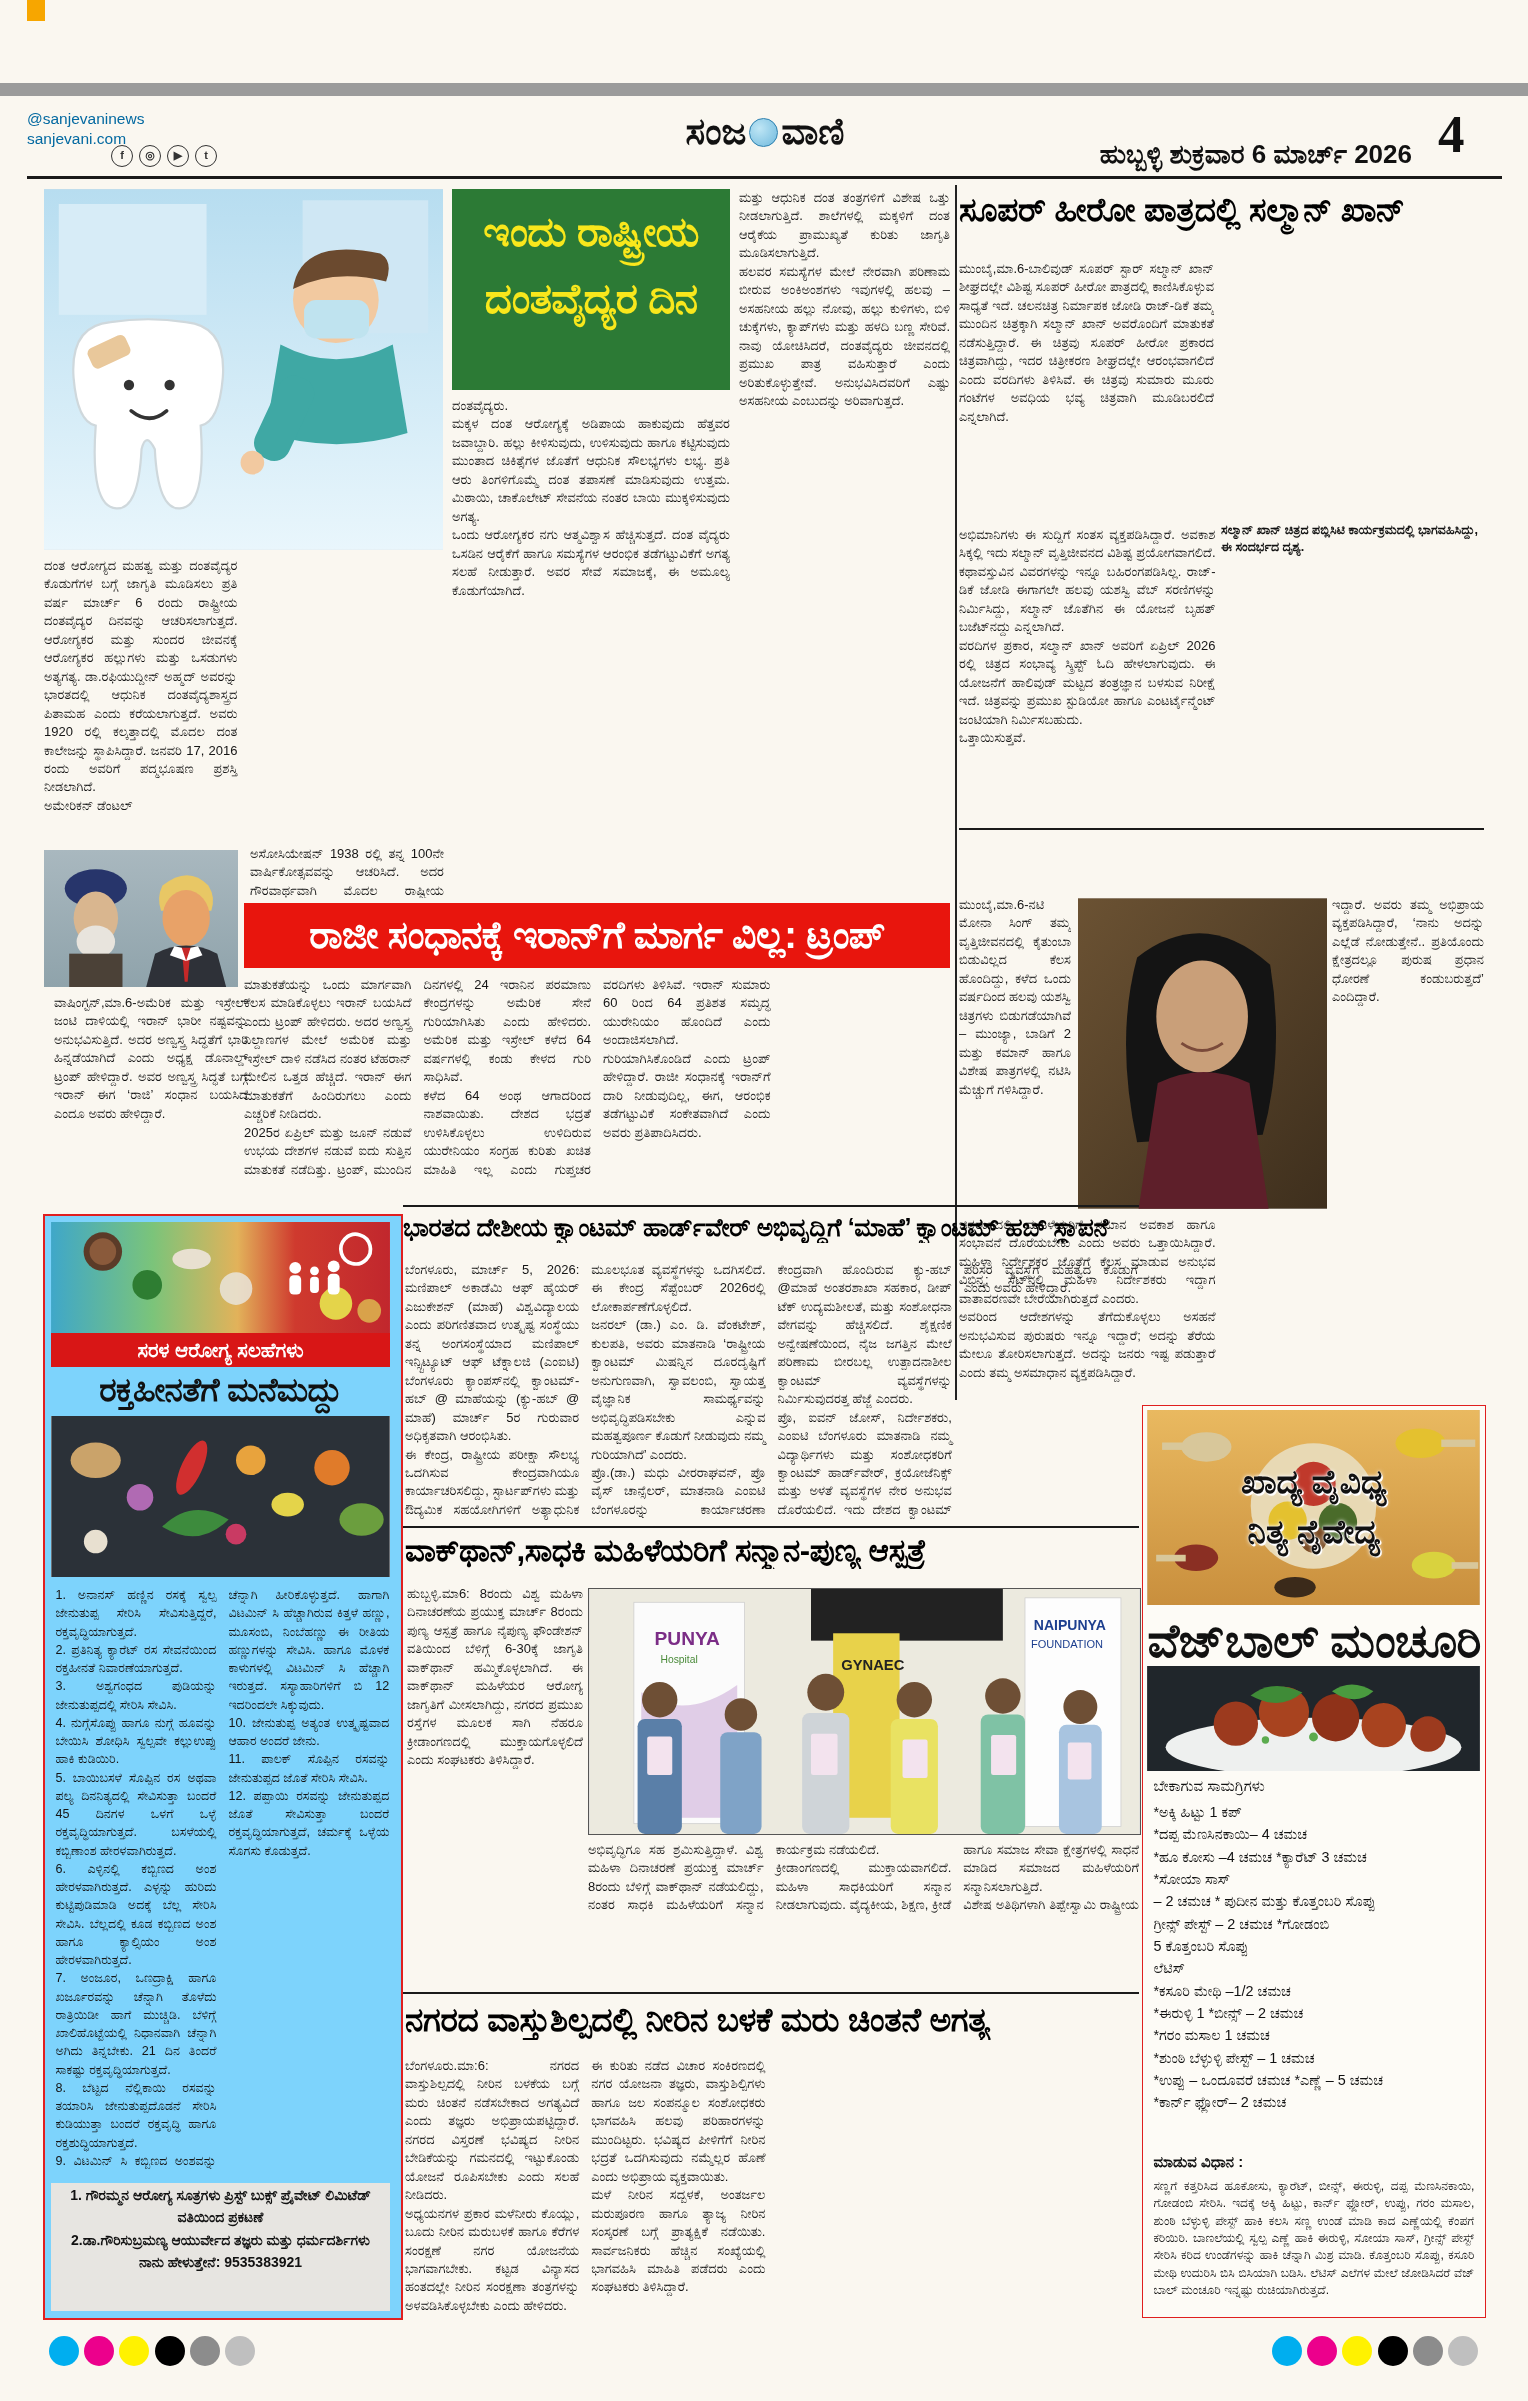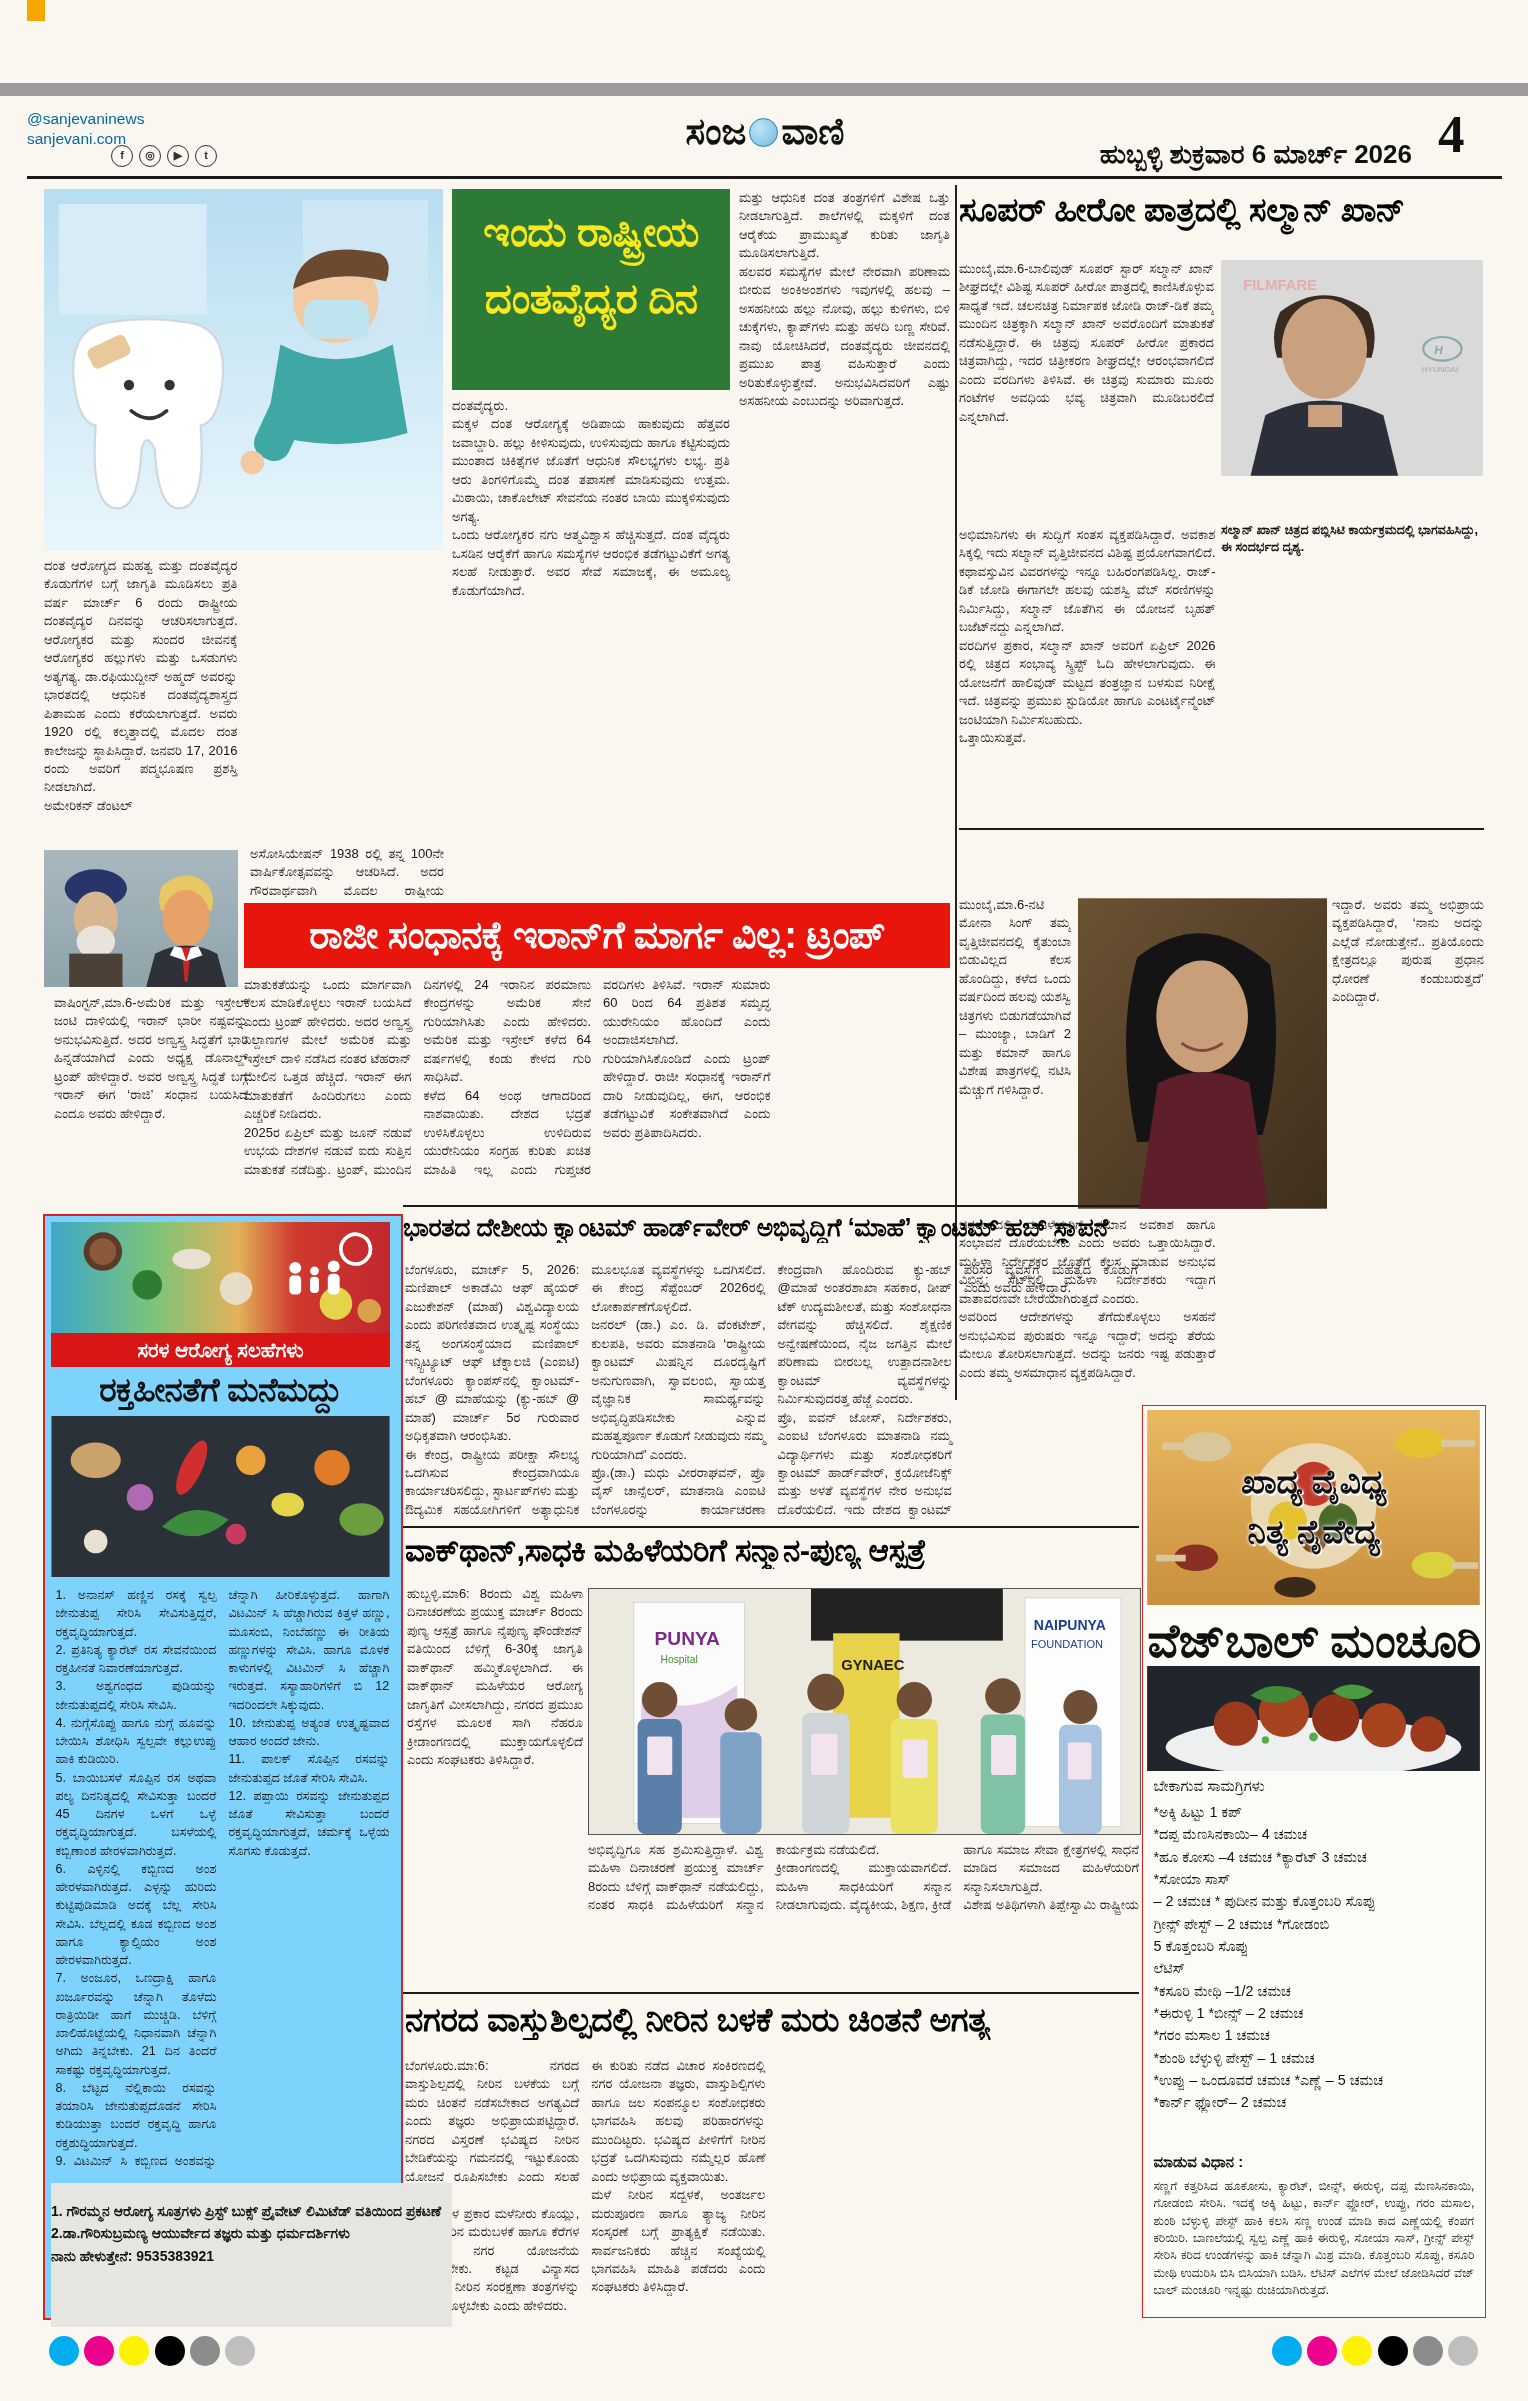--- a/index.html
+++ b/index.html
@@ -33,21 +33,21 @@
   .red-banner{left:244px;top:903px;width:706px;height:65px;background:#e8150d;color:#fff;font-size:38px;font-weight:bold;text-align:center;line-height:64px;letter-spacing:-0.7px;}
   .mona-hl{left:959px;top:837px;width:525px;font-size:30px;white-space:nowrap;}
   .quantum-hl{left:403px;top:1213px;width:736px;font-size:25px;white-space:nowrap;overflow:hidden;}
   .walk-hl{left:405px;top:1533px;width:733px;font-size:31px;white-space:nowrap;overflow:hidden;}
   .water-hl{left:405px;top:2001px;width:733px;font-size:33px;white-space:nowrap;overflow:hidden;}
   
   .health-box{left:43px;top:1214px;width:356px;height:1102px;border:2.2px solid #e01f1f;background:#7dd3fc;}
   .band{position:absolute;left:6px;top:117px;width:339px;height:34px;background:#d81616;color:#fff;text-align:center;font-size:20px;font-weight:bold;line-height:34px;}
   .health-title{position:absolute;left:6px;top:155px;width:339px;text-align:center;font-size:33px;font-weight:bold;letter-spacing:-0.7px;}
   .health-items{position:absolute;left:10.4px;top:370px;width:334px;height:591px;}
-  .health-foot{position:absolute;left:6px;top:967px;width:401px;height:127px;background:#e7e5e1;text-align:left;font-size:14px;font-weight:bold;padding-top:17px;line-height:1.6;}
+  .health-foot{position:absolute;left:6px;top:967px;width:339px;height:127px;background:#e7e5e1;text-align:center;font-size:14px;font-weight:bold;padding-top:1px;line-height:1.6;}
   .recipe-box{left:1142px;top:1405px;width:342px;height:911px;border:1.5px solid #e01f1f;background:#fdfbf6;}
   .overlay-title{position:absolute;left:0;top:47px;width:100%;text-align:center;color:#111;font-weight:bold;font-size:33px;line-height:1.5;text-shadow:0 0 4.4px #fff,0 0 1.5px #fff,1.5px 1.5px 0 #fff;}
   .recipe-title{position:absolute;left:0;top:207px;width:100%;text-align:center;font-size:47px;font-weight:bold;letter-spacing:-0.7px;}
   .ing{position:absolute;left:10.4px;top:370px;width:321px;font-size:14.4px;line-height:1.55;}
   .method-label{font-weight:bold;}
   
   .ph{overflow:hidden;background:#ddd;}
   .caption{font-size:12.6px;font-weight:bold;line-height:1.35;}
   .vline{background:#222;}
   .dots{position:absolute;display:flex;gap:5.2px;}
@@ -122,33 +122,20 @@
   <div class="abs body-txt just pre" style="left:452px;top:397px;width:278px;height:501px;">ದಂತವೈದ್ಯರು.
 ಮಕ್ಕಳ ದಂತ ಆರೋಗ್ಯಕ್ಕೆ ಅಡಿಪಾಯ ಹಾಕುವುದು ಹೆತ್ತವರ ಜವಾಬ್ದಾರಿ. ಹಲ್ಲು ಕೀಳಿಸುವುದು, ಉಳಿಸುವುದು ಹಾಗೂ ಕಟ್ಟಿಸುವುದು ಮುಂತಾದ ಚಿಕಿತ್ಸೆಗಳ ಜೊತೆಗೆ ಆಧುನಿಕ ಸೌಲಭ್ಯಗಳು ಲಭ್ಯ. ಪ್ರತಿ ಆರು ತಿಂಗಳಿಗೊಮ್ಮೆ ದಂತ ತಪಾಸಣೆ ಮಾಡಿಸುವುದು ಉತ್ತಮ. ಮಿಠಾಯಿ, ಚಾಕೊಲೇಟ್ ಸೇವನೆಯ ನಂತರ ಬಾಯಿ ಮುಕ್ಕಳಿಸುವುದು ಅಗತ್ಯ.
 ಒಂದು ಆರೋಗ್ಯಕರ ನಗು ಆತ್ಮವಿಶ್ವಾಸ ಹೆಚ್ಚಿಸುತ್ತದೆ. ದಂತ ವೈದ್ಯರು ಒಸಡಿನ ಆರೈಕೆಗೆ ಹಾಗೂ ಸಮಸ್ಯೆಗಳ ಆರಂಭಿಕ ತಡೆಗಟ್ಟುವಿಕೆಗೆ ಅಗತ್ಯ ಸಲಹೆ ನೀಡುತ್ತಾರೆ. ಅವರ ಸೇವೆ ಸಮಾಜಕ್ಕೆ, ಈ ಅಮೂಲ್ಯ ಕೊಡುಗೆಯಾಗಿದೆ.</div>
   <div class="abs body-txt just pre" style="left:739px;top:189px;width:211px;height:710px;">ಮತ್ತು ಆಧುನಿಕ ದಂತ ತಂತ್ರಗಳಿಗೆ ವಿಶೇಷ ಒತ್ತು ನೀಡಲಾಗುತ್ತಿದೆ. ಶಾಲೆಗಳಲ್ಲಿ ಮಕ್ಕಳಿಗೆ ದಂತ ಆರೈಕೆಯ ಪ್ರಾಮುಖ್ಯತೆ ಕುರಿತು ಜಾಗೃತಿ ಮೂಡಿಸಲಾಗುತ್ತಿದೆ.
 ಹಲವರ ಸಮಸ್ಯೆಗಳ ಮೇಲೆ ನೇರವಾಗಿ ಪರಿಣಾಮ ಬೀರುವ ಅಂಕಿಅಂಶಗಳು ಇವುಗಳಲ್ಲಿ ಹಲವು – ಅಸಹನೀಯ ಹಲ್ಲು ನೋವು, ಹಲ್ಲು ಕುಳಿಗಳು, ಬಿಳಿ ಚುಕ್ಕೆಗಳು, ಕ್ಯಾಪ್‌ಗಳು ಮತ್ತು ಹಳದಿ ಬಣ್ಣ ಸೇರಿವೆ. ನಾವು ಯೋಚಿಸಿದರೆ, ದಂತವೈದ್ಯರು ಜೀವನದಲ್ಲಿ ಪ್ರಮುಖ ಪಾತ್ರ ವಹಿಸುತ್ತಾರೆ ಎಂದು ಅರಿತುಕೊಳ್ಳುತ್ತೇವೆ. ಅನುಭವಿಸಿದವರಿಗೆ ಎಷ್ಟು ಅಸಹನೀಯ ಎಂಬುದನ್ನು ಅರಿವಾಗುತ್ತದೆ.</div>
 
   <div class="abs vline" style="left:955px;top:185px;width:1.5px;height:1215px;"></div>
 
   <div class="abs hl sal-hl">ಸೂಪರ್ ಹೀರೋ ಪಾತ್ರದಲ್ಲಿ ಸಲ್ಮಾನ್ ಖಾನ್</div>
   <div class="abs body-txt just pre" style="left:959px;top:260px;width:255px;height:257px;">ಮುಂಬೈ,ಮಾ.6-ಬಾಲಿವುಡ್ ಸೂಪರ್ ಸ್ಟಾರ್ ಸಲ್ಮಾನ್ ಖಾನ್ ಶೀಘ್ರದಲ್ಲೇ ವಿಶಿಷ್ಟ ಸೂಪರ್ ಹೀರೋ ಪಾತ್ರದಲ್ಲಿ ಕಾಣಿಸಿಕೊಳ್ಳುವ ಸಾಧ್ಯತೆ ಇದೆ. ಚಲನಚಿತ್ರ ನಿರ್ಮಾಪಕ ಜೋಡಿ ರಾಜ್-ಡಿಕೆ ತಮ್ಮ ಮುಂದಿನ ಚಿತ್ರಕ್ಕಾಗಿ ಸಲ್ಮಾನ್ ಖಾನ್ ಅವರೊಂದಿಗೆ ಮಾತುಕತೆ ನಡೆಸುತ್ತಿದ್ದಾರೆ. ಈ ಚಿತ್ರವು ಸೂಪರ್ ಹೀರೋ ಪ್ರಕಾರದ ಚಿತ್ರವಾಗಿದ್ದು, ಇದರ ಚಿತ್ರೀಕರಣ ಶೀಘ್ರದಲ್ಲೇ ಆರಂಭವಾಗಲಿದೆ ಎಂದು ವರದಿಗಳು ತಿಳಿಸಿವೆ. ಈ ಚಿತ್ರವು ಸುಮಾರು ಮೂರು ಗಂಟೆಗಳ ಅವಧಿಯ ಭವ್ಯ ಚಿತ್ರವಾಗಿ ಮೂಡಿಬರಲಿದೆ ಎನ್ನಲಾಗಿದೆ.</div>
-  <div class="abs ph" style="left:1221px;top:260px;width:262px;height:216px;">
-    <svg width="262" height="216" viewBox="0 0 355 292">
-      <rect width="355" height="292" fill="#d9d9d9"></rect>
-      <text x="30" y="40" font-size="20" fill="#e88" opacity=".55" font-weight="bold">FILMFARE</text>
-      <ellipse cx="300" cy="120" rx="26" ry="16" fill="none" stroke="#8aa" stroke-width="3"></ellipse>
-      <text x="289" y="127" font-size="16" fill="#8aa" font-style="italic" font-weight="bold">H</text>
-      <text x="272" y="152" font-size="11" fill="#9ab">HYUNDAI</text>
-      <path d="M80,70 q60,-45 120,0 q14,30 4,62 l-128,0 q-10,-32 4,-62z" fill="#3a2b20"></path>
-      <ellipse cx="140" cy="120" rx="58" ry="68" fill="#caa17e"></ellipse>
-      <path d="M60,210 q80,-40 160,0 l20,82 l-200,0z" fill="#2b2f3a"></path>
-      <rect x="118" y="196" width="46" height="30" fill="#caa17e"></rect>
-    </svg>
-  </div>
   <div class="abs caption" style="left:1221px;top:481px;width:262px;height:41px;overflow:hidden;margin-top:41px;">ಸಲ್ಮಾನ್ ಖಾನ್ ಚಿತ್ರದ ಪಬ್ಲಿಸಿಟಿ ಕಾರ್ಯಕ್ರಮದಲ್ಲಿ ಭಾಗವಹಿಸಿದ್ದು, ಈ ಸಂದರ್ಭದ ದೃಶ್ಯ.</div>
   <div class="abs body-txt just pre cols2" style="left:959px;top:526px;width:525px;height:297px;">ಅಭಿಮಾನಿಗಳು ಈ ಸುದ್ದಿಗೆ ಸಂತಸ ವ್ಯಕ್ತಪಡಿಸಿದ್ದಾರೆ. ಅವಕಾಶ ಸಿಕ್ಕಲ್ಲಿ ಇದು ಸಲ್ಮಾನ್ ವೃತ್ತಿಜೀವನದ ವಿಶಿಷ್ಟ ಪ್ರಯೋಗವಾಗಲಿದೆ. ಕಥಾವಸ್ತುವಿನ ವಿವರಗಳನ್ನು ಇನ್ನೂ ಬಹಿರಂಗಪಡಿಸಿಲ್ಲ. ರಾಜ್-ಡಿಕೆ ಜೋಡಿ ಈಗಾಗಲೇ ಹಲವು ಯಶಸ್ವಿ ವೆಬ್ ಸರಣಿಗಳನ್ನು ನಿರ್ಮಿಸಿದ್ದು, ಸಲ್ಮಾನ್ ಜೊತೆಗಿನ ಈ ಯೋಜನೆ ಬೃಹತ್ ಬಜೆಟ್‌ನದ್ದು ಎನ್ನಲಾಗಿದೆ.
 ವರದಿಗಳ ಪ್ರಕಾರ, ಸಲ್ಮಾನ್ ಖಾನ್ ಅವರಿಗೆ ಏಪ್ರಿಲ್ 2026 ರಲ್ಲಿ ಚಿತ್ರದ ಸಂಭಾವ್ಯ ಸ್ಕ್ರಿಪ್ಟ್ ಓದಿ ಹೇಳಲಾಗುವುದು. ಈ ಯೋಜನೆಗೆ ಹಾಲಿವುಡ್ ಮಟ್ಟದ ತಂತ್ರಜ್ಞಾನ ಬಳಸುವ ನಿರೀಕ್ಷೆ ಇದೆ. ಚಿತ್ರವನ್ನು ಪ್ರಮುಖ ಸ್ಟುಡಿಯೋ ಹಾಗೂ ಎಂಟರ್ಟೈನ್ಮೆಂಟ್ ಜಂಟಿಯಾಗಿ ನಿರ್ಮಿಸಬಹುದು.
 ಒತ್ತಾಯಿಸುತ್ತವೆ.</div>
   <div class="abs rule" style="left:959px;top:828px;width:525px;height:1.5px;"></div>
 
   <div class="abs ph" style="left:44px;top:850px;width:194px;height:137px;">
     <svg width="194" height="137" viewBox="0 0 262 185">
       <defs>
           <linearGradient id="tbg" x1="0" y1="0" x2="0" y2="1">

